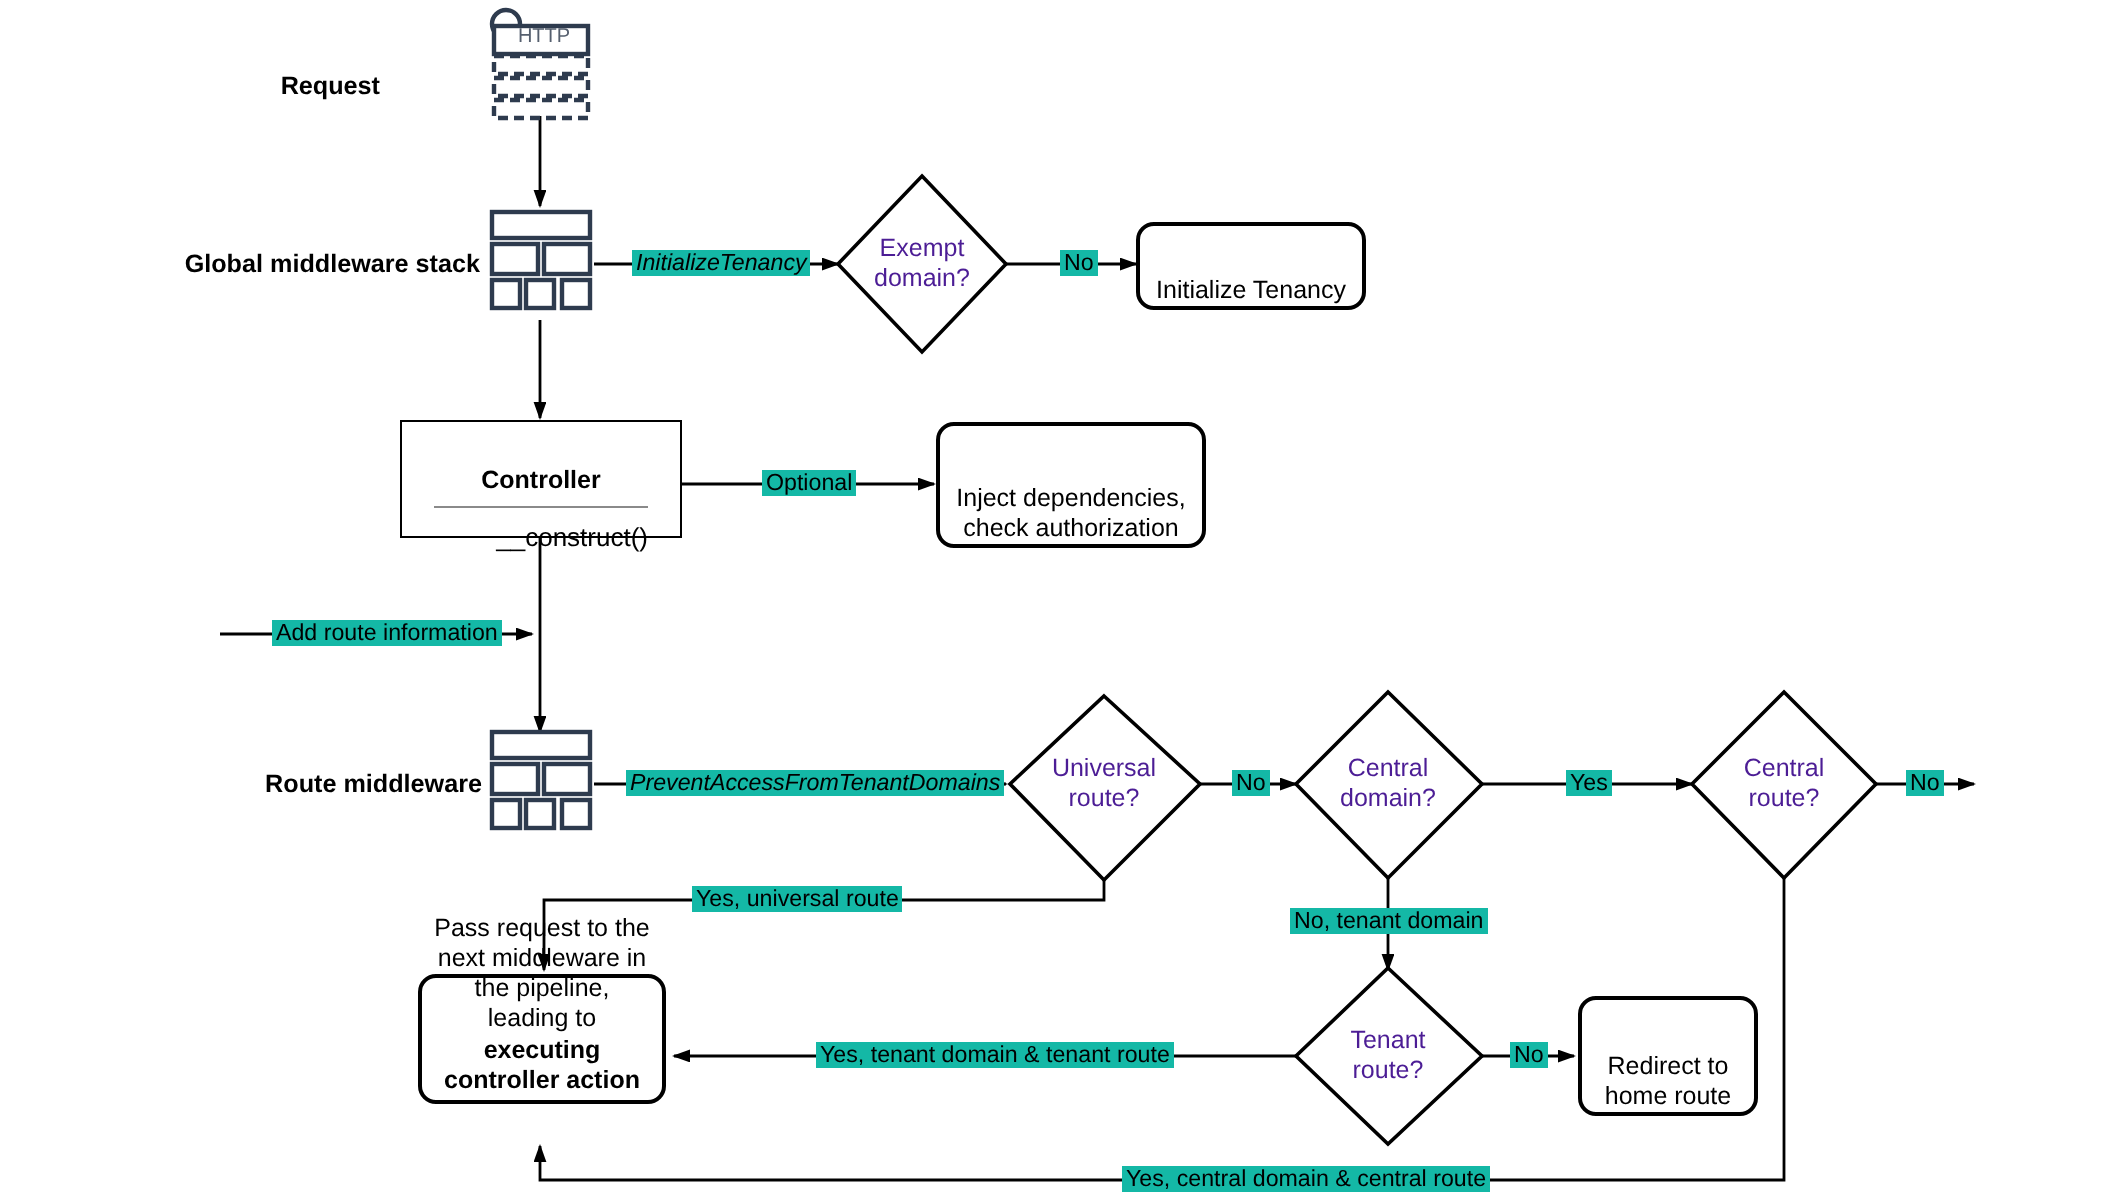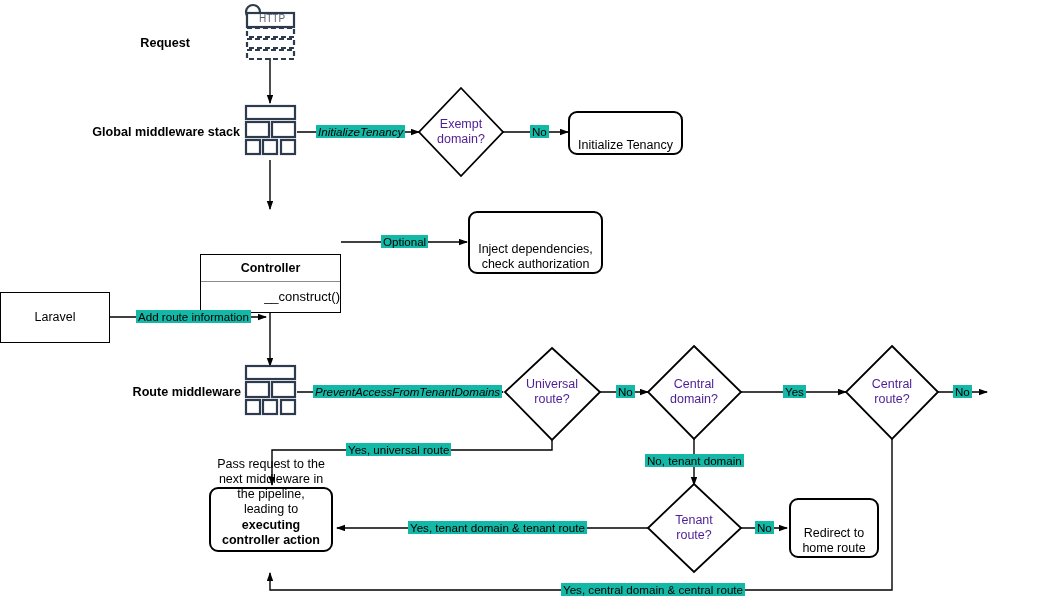--- a/index.html
+++ b/index.html
@@ -43,22 +43,21 @@
   .rounded {
     border: 2px solid #000000;
     border-radius: 9px;
     background: #ffffff;
     align-items: flex-end;
   }
   .uml {
     border: 1.4px solid #000000;
     background: #ffffff;
     display: block;
-    padding: 0;
-    margin-top: 44px;
+    padding: 16px;
   }
   .uml .uml-title {
     height: 26px;
     line-height: 26px;
     font-weight: bold;
     font-size: 12.5px;
     text-align: center;
     border-bottom: 1px solid #8a8a8a;
   }
   .uml .uml-body {
@@ -204,23 +203,20 @@
   <div class="node uml" style="left:200px; top:210px; width:141px; height:59px;">
     <div class="uml-title">Controller</div>
     <div class="uml-body">__construct()</div>
   </div>
 
   <div class="node rounded" style="left:468px; top:211px; width:135px; height:63px;">
     <span class="node-text">Inject dependencies,
 check authorization</span>
   </div>
 
-  <div class="node rect" style="left:0px; top:292px; width:110px; height:51px;">
-    <span class="node-text">Laravel</span>
-  </div>
 
 
   <div class="node rounded" style="left:789px; top:498px; width:90px; height:60px;">
     <span class="node-text">Redirect to
 home route</span>
   </div>
 
   <div class="node rounded" style="left:209px; top:487px; width:124px; height:65px; padding:2px 6px;">
     <span><span>Pass request to the next middleware in the pipeline, leading to </span><span class="bold-part">executing controller action</span></span>
   </div>

